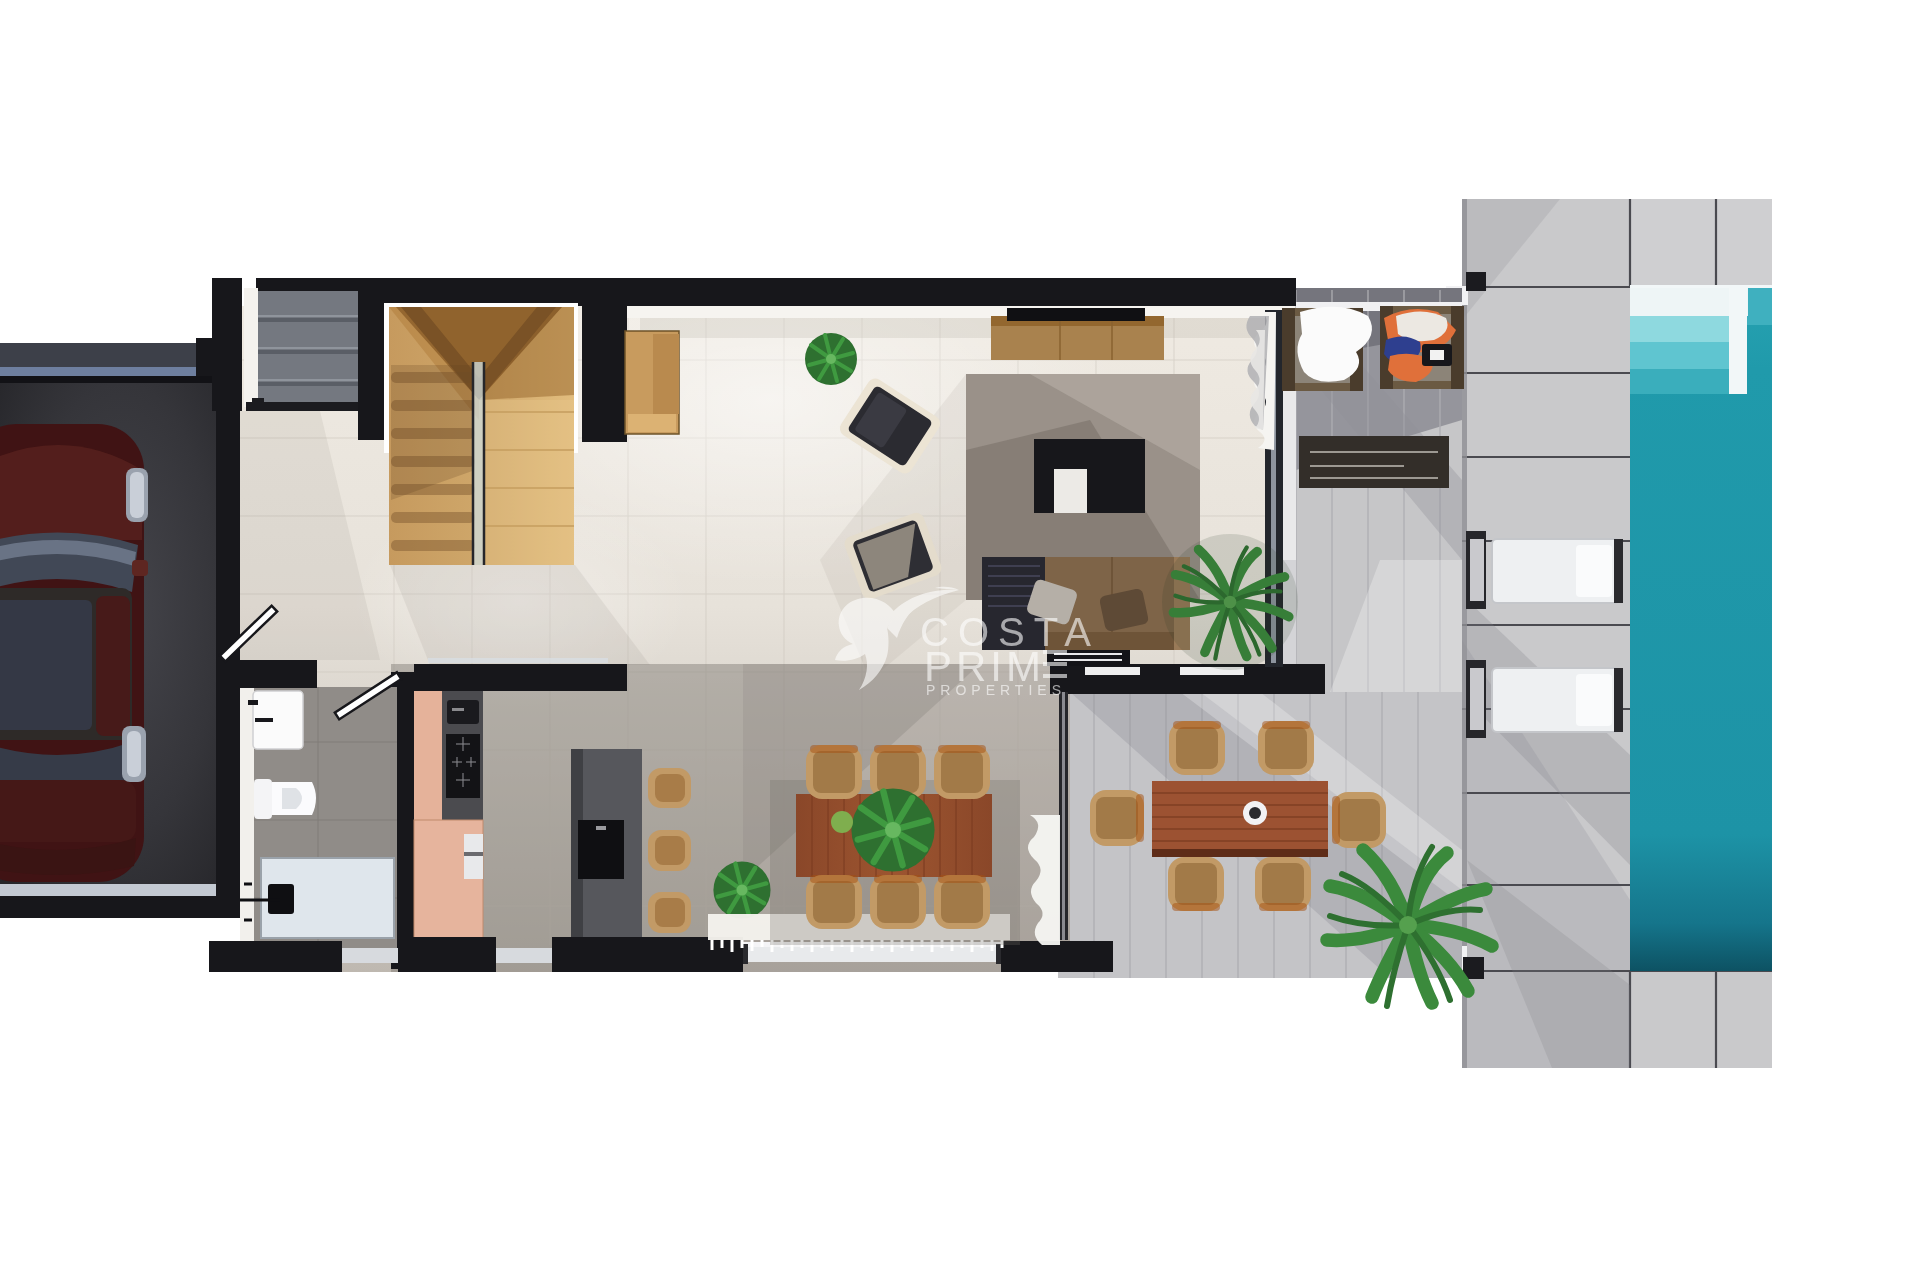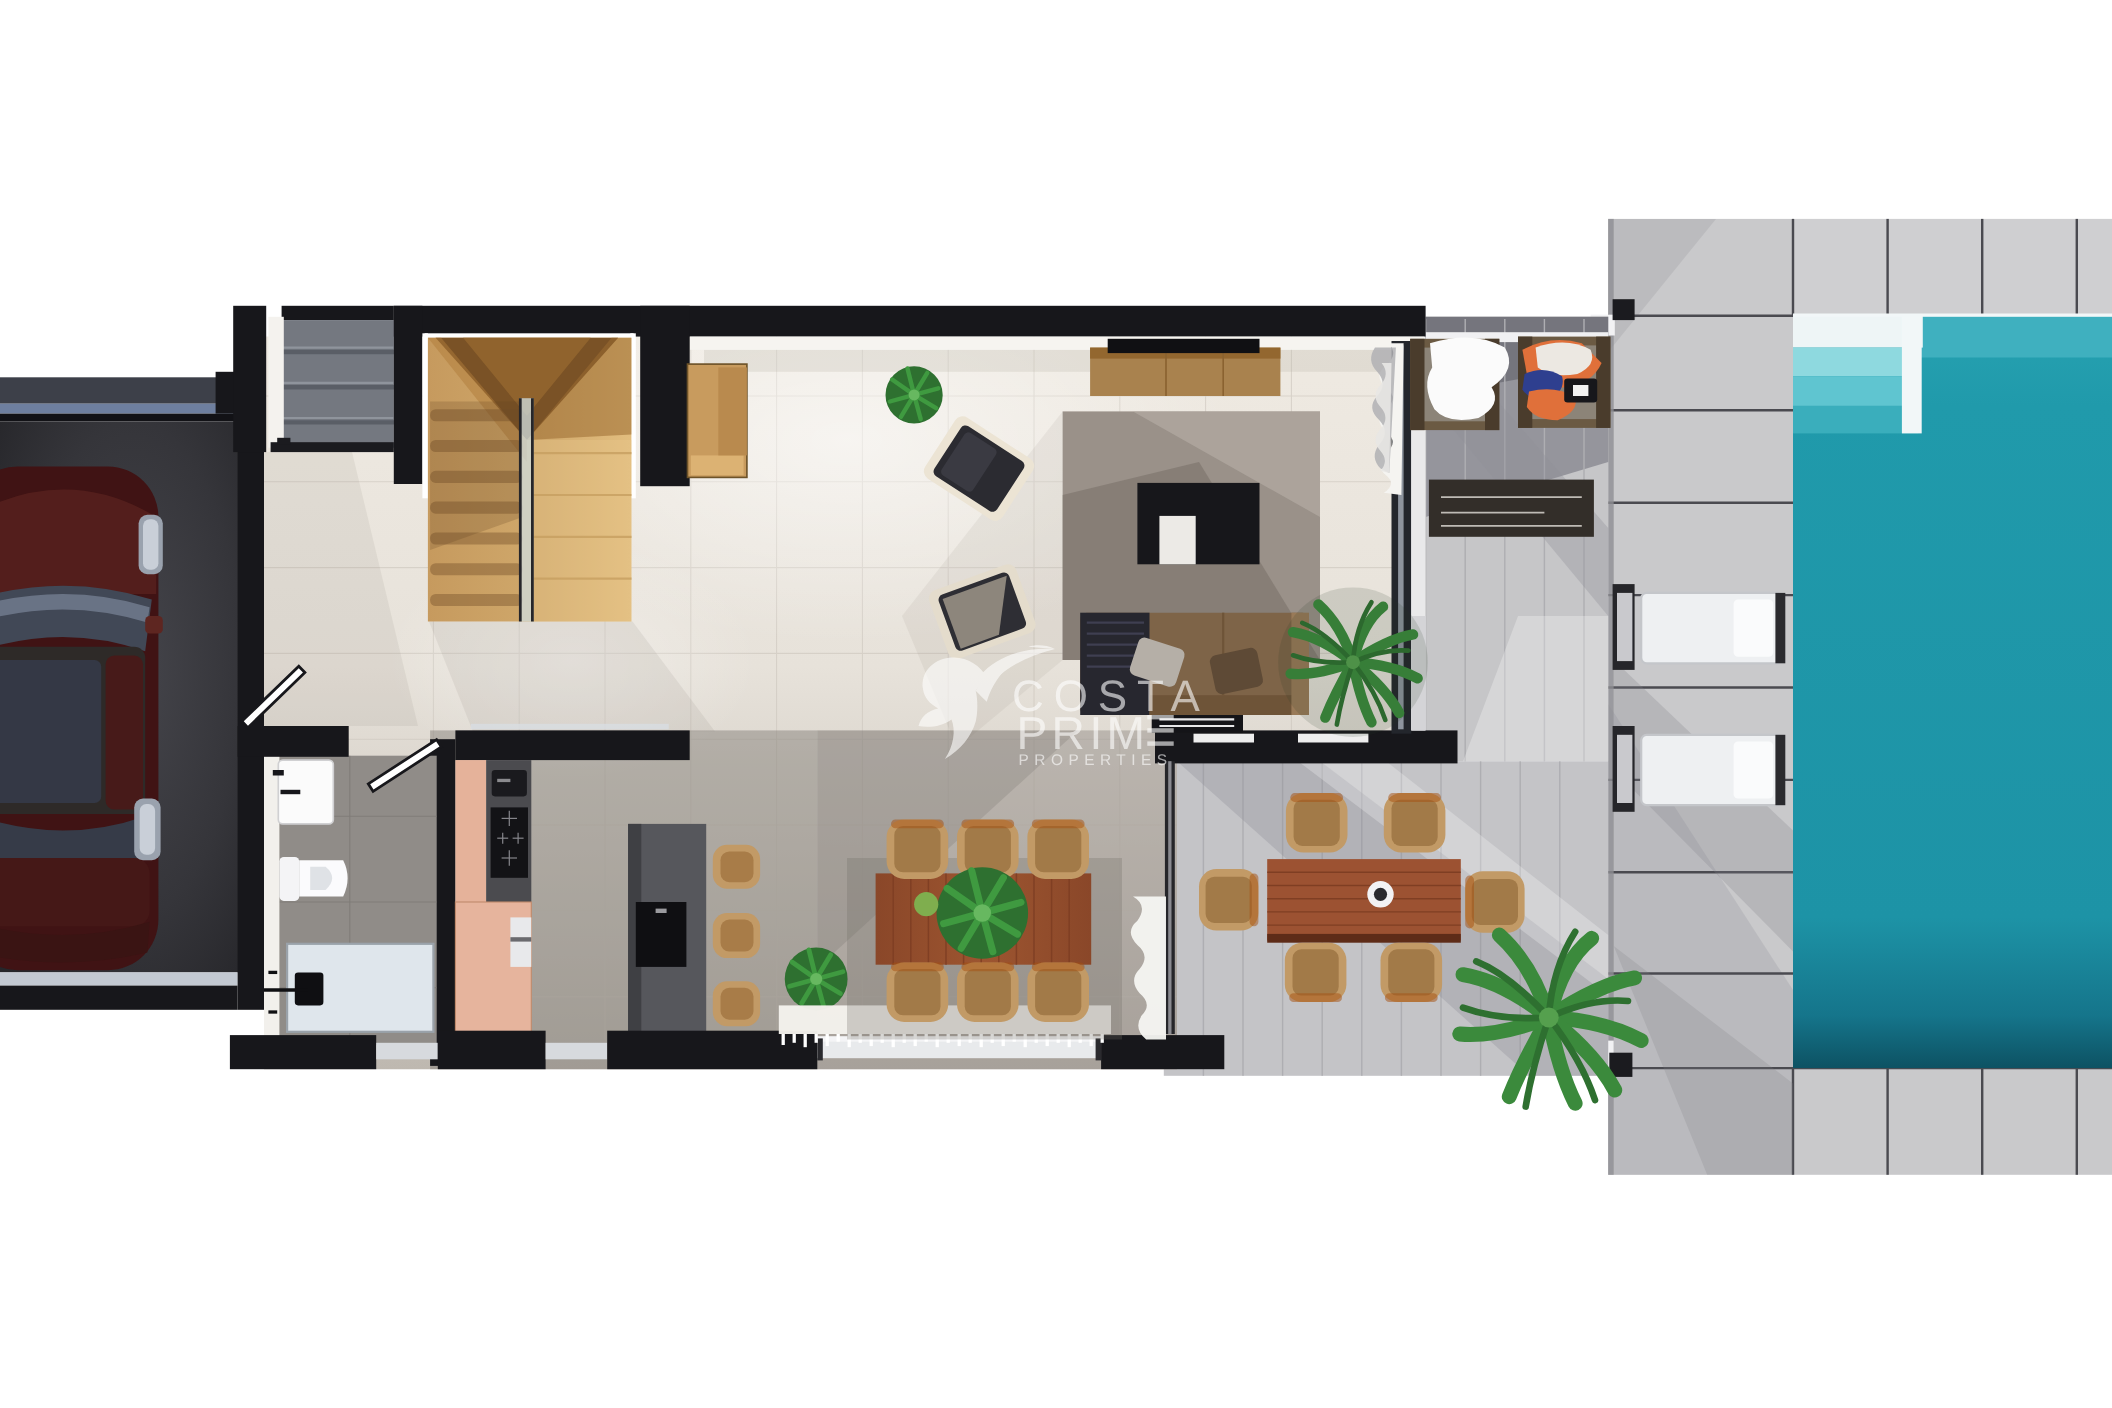--- a/index.html
+++ b/index.html
@@ -1,16 +1,16 @@
 <!DOCTYPE html>
 <html><head>
 <meta charset="utf-8">
 <style>
 html,body{margin:0;padding:0;background:#ffffff;}
-#stage{position:relative;width:1920px;height:1280px;overflow:hidden;background:#fef9c3;font-family:"Liberation Sans",sans-serif;}
+#stage{position:relative;width:1772px;height:1280px;overflow:hidden;background:#fef9c3;font-family:"Liberation Sans",sans-serif;}
 svg{display:block;}
 </style>
 </head>
 <body>
 <div id="stage">
 <svg width="1920" height="1280" viewBox="0 0 1920 1280">
 <defs>
 <radialGradient id="garFloor" cx="55%" cy="45%" r="75%">
 <stop offset="0%" stop-color="#45454b"></stop>
 <stop offset="60%" stop-color="#35353a"></stop>

